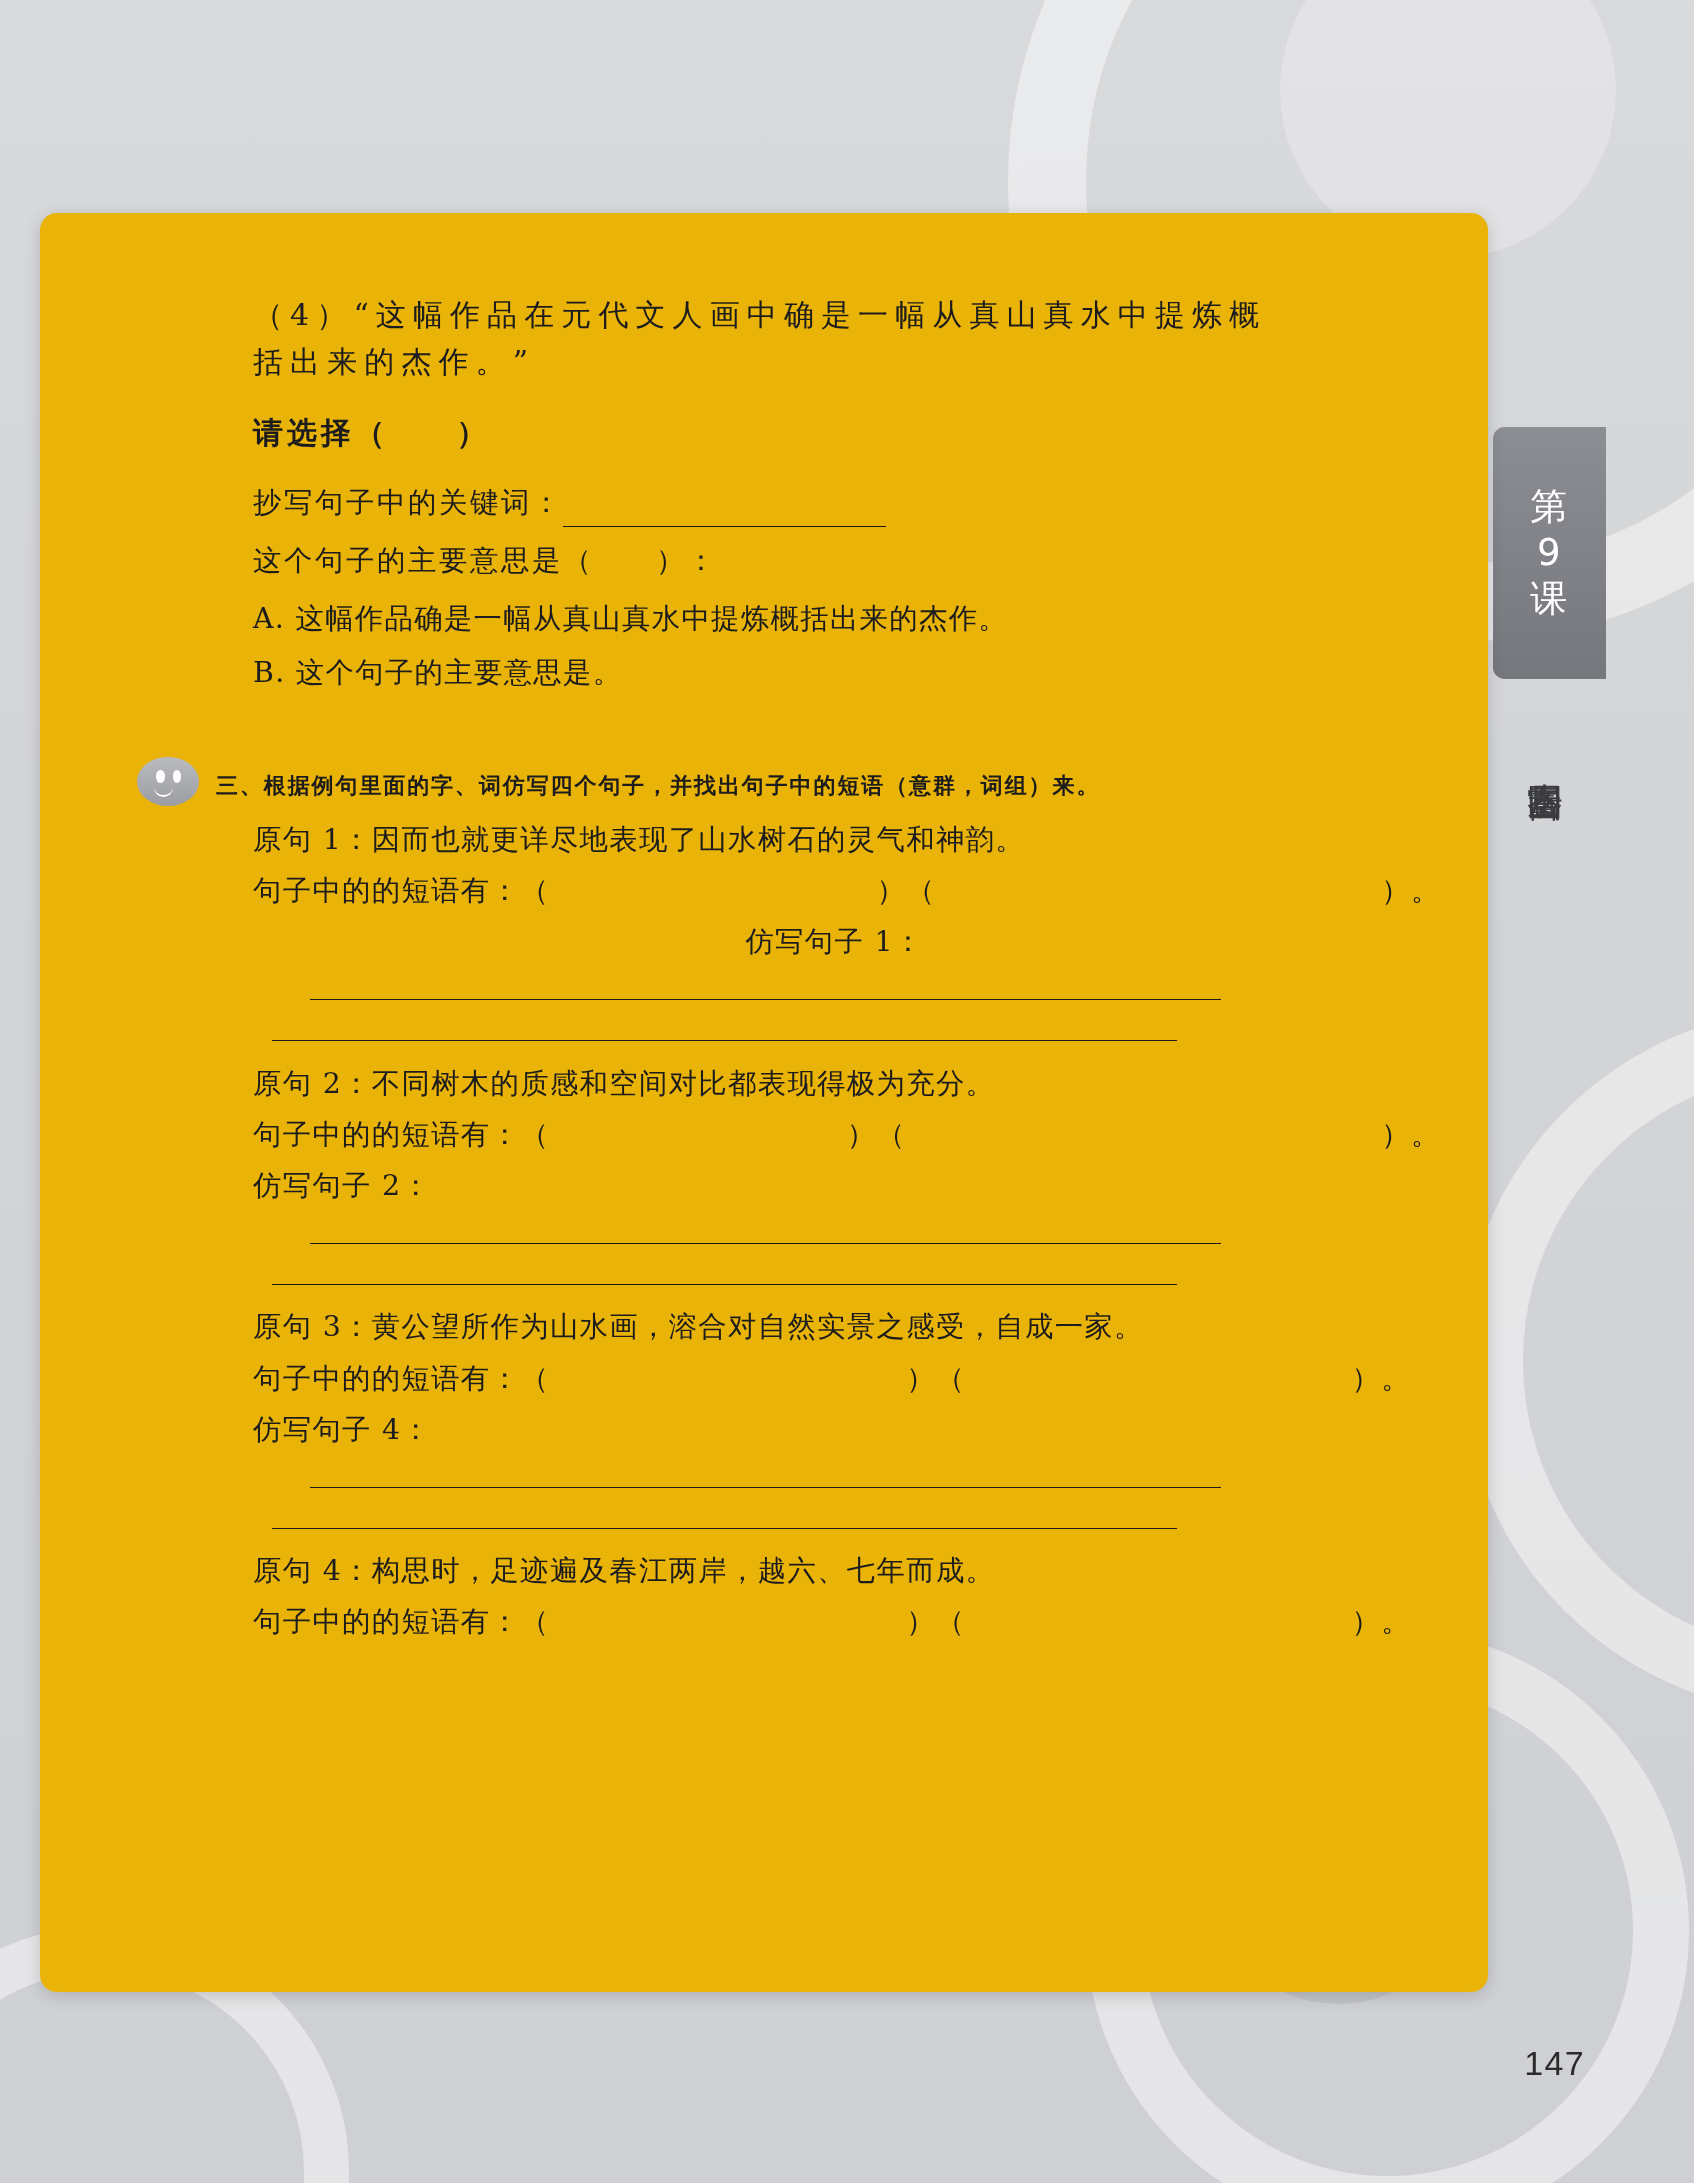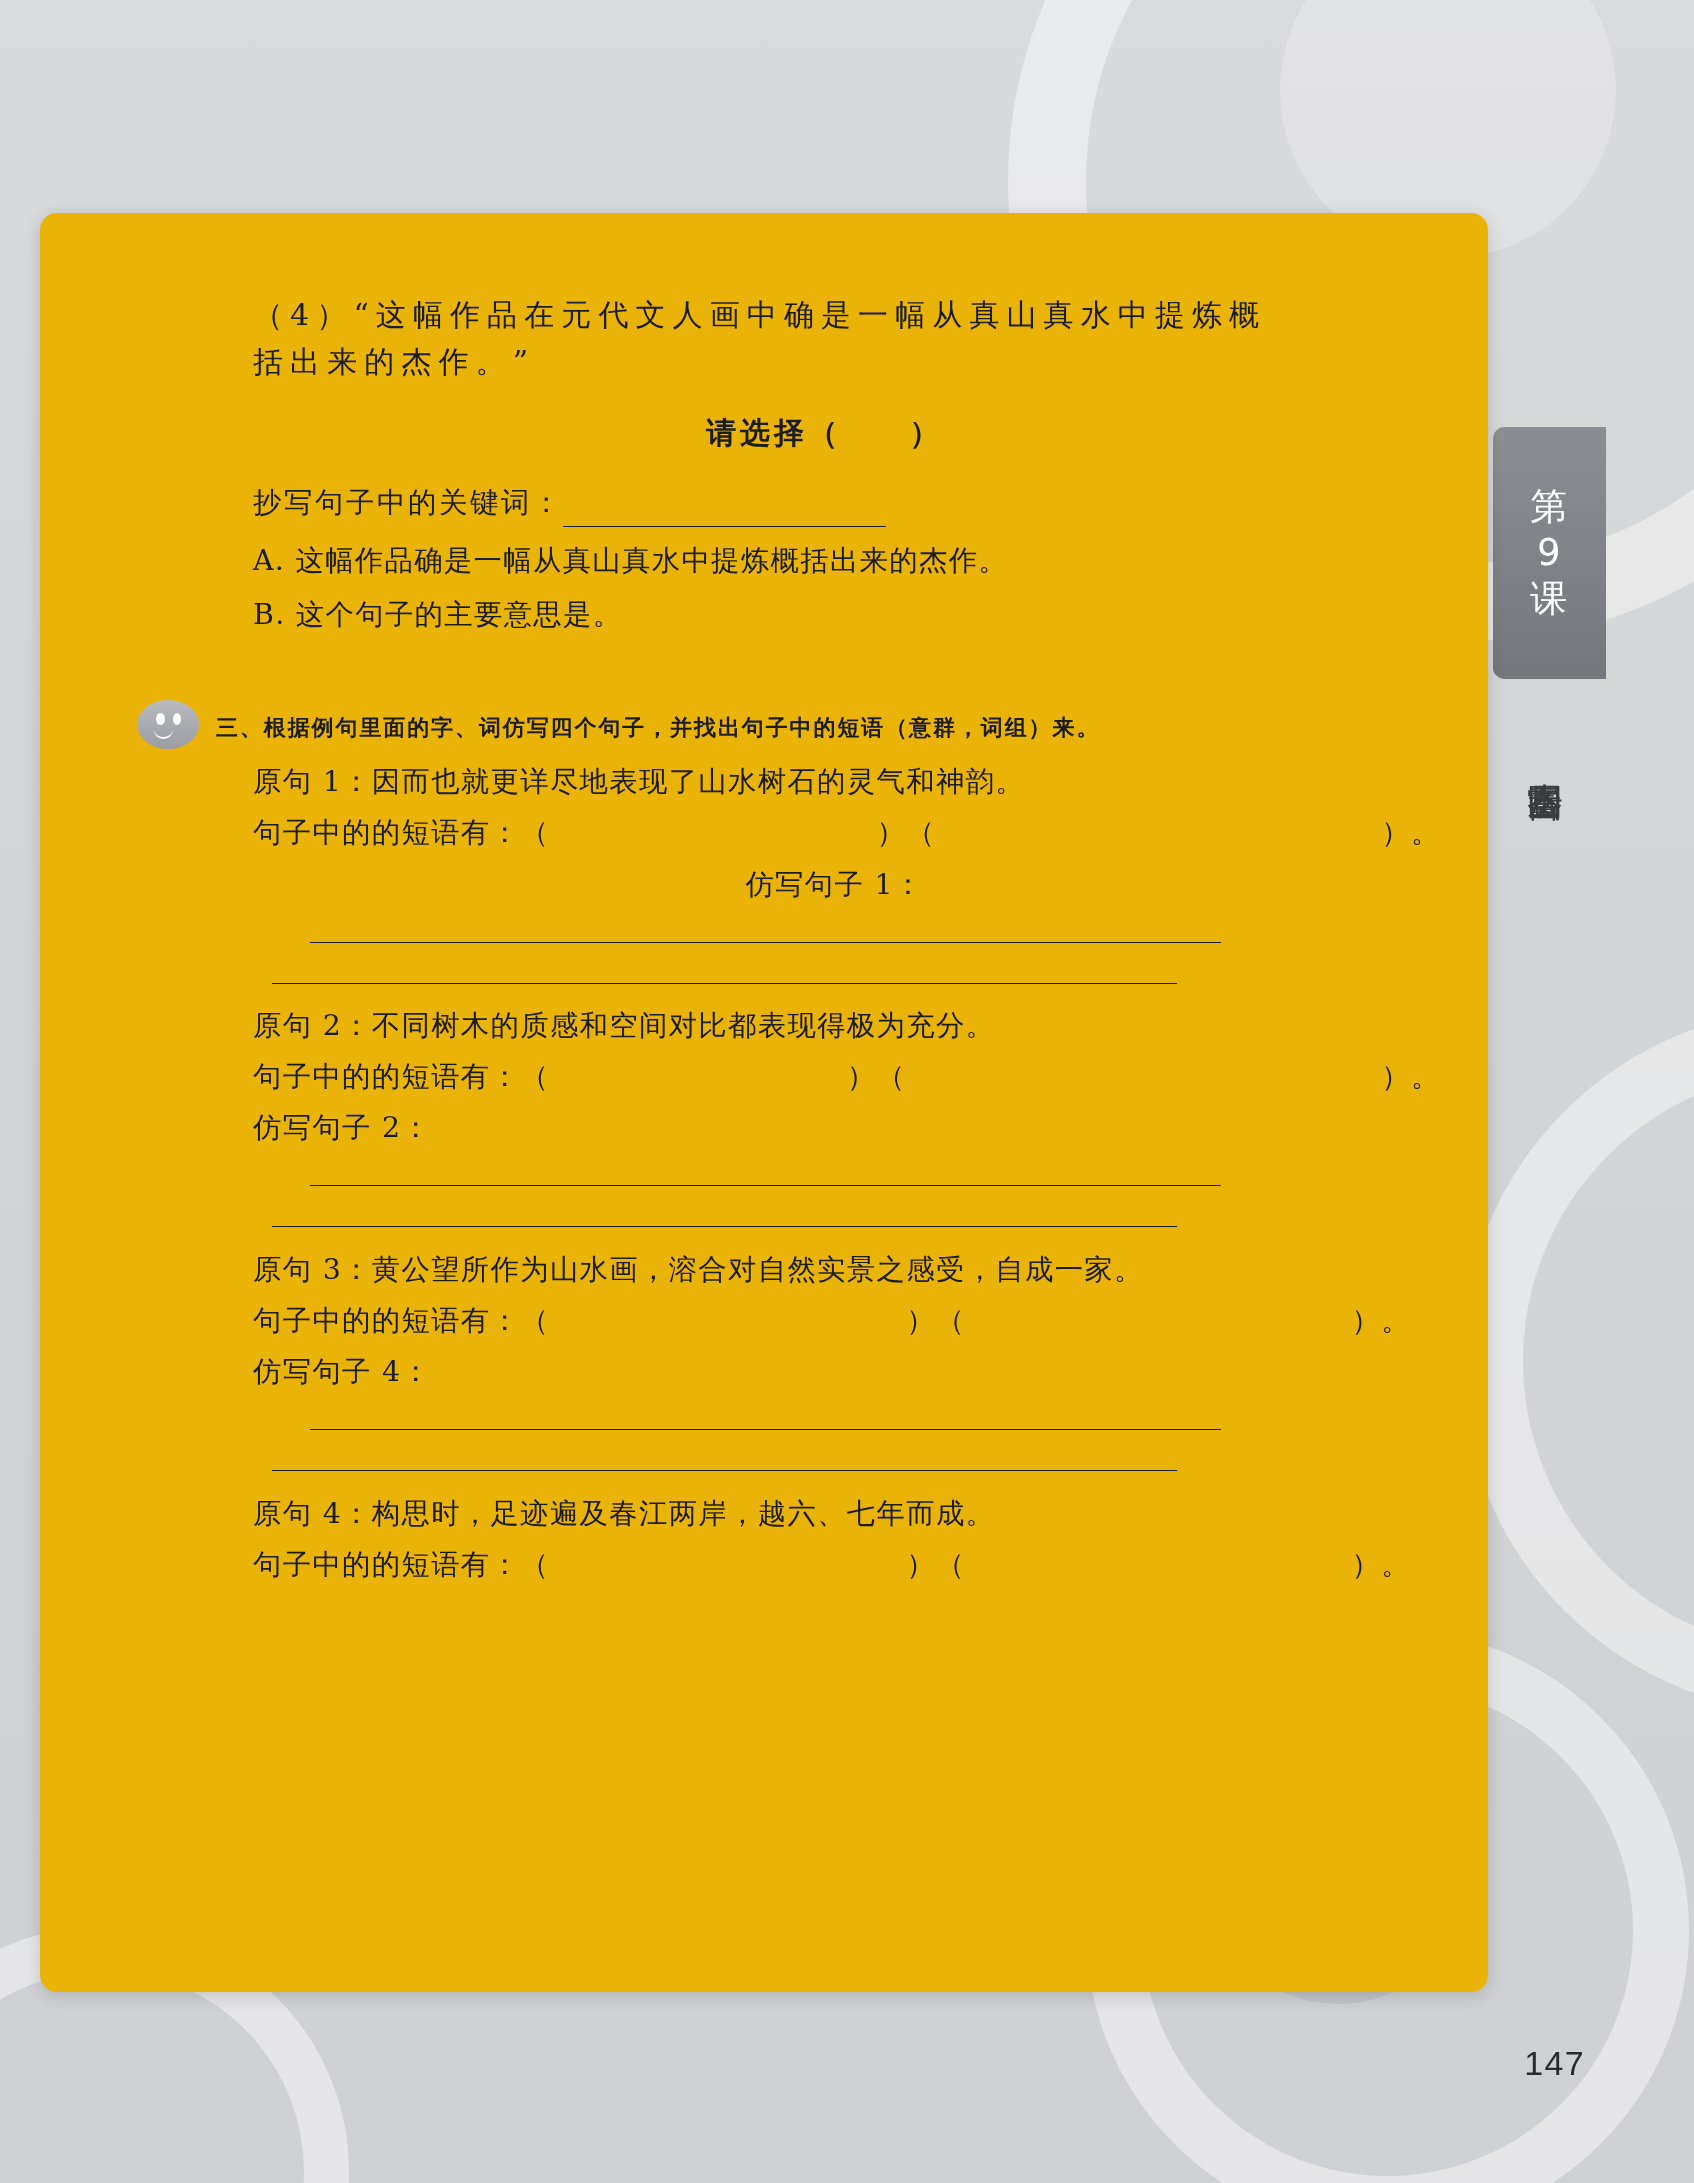--- a/index.html
+++ b/index.html
@@ -102,21 +102,21 @@
     width: 1163px;
     color: #1c1c1c;
   }
   .quote-line {
     font-family: "DejaVu Serif", serif;
     font-size: 30px;
     letter-spacing: 7.1px;
     line-height: 1.58;
   }
   .choose-line {
-    text-align: center;
+    text-align: left;
     font-family: Liberation Sans, sans-serif;
     font-weight: bold;
     font-size: 30px;
     letter-spacing: 3.9px;
     margin-top: 27px;
     padding-right: 19.4px;
   }
   .row {
     font-family: "DejaVu Serif", serif;
     font-size: 28.4px;
@@ -218,20 +218,21 @@
 
     <div class="quote-line">（4）“这幅作品在元代文人画中确是一幅从真山真水中提炼概</div>
     <div class="quote-line">括出来的杰作。”</div>
 
     <div class="choose-line">请选择（　　）</div>
 
     <div class="row" style="margin-top:26px;">
       <span>抄写句子中的关键词：</span><span class="blank-inline" style="width:323px;">&nbsp;</span>
     </div>
 
+    <div class="row" style="margin-top:11.6px;">这个句子的主要意思是（　　）：</div>
 
     <div class="opt" style="margin-top:11.6px;">A. 这幅作品确是一幅从真山真水中提炼概括出来的杰作。</div>
     <div class="opt" style="margin-top:7.8px;">B. 这个句子的主要意思是。</div>
 
     <div class="section-head">
       <div class="smiley">
         <span class="eye l"></span>
         <span class="eye r"></span>
         <span class="mouth"></span>
       </div>

